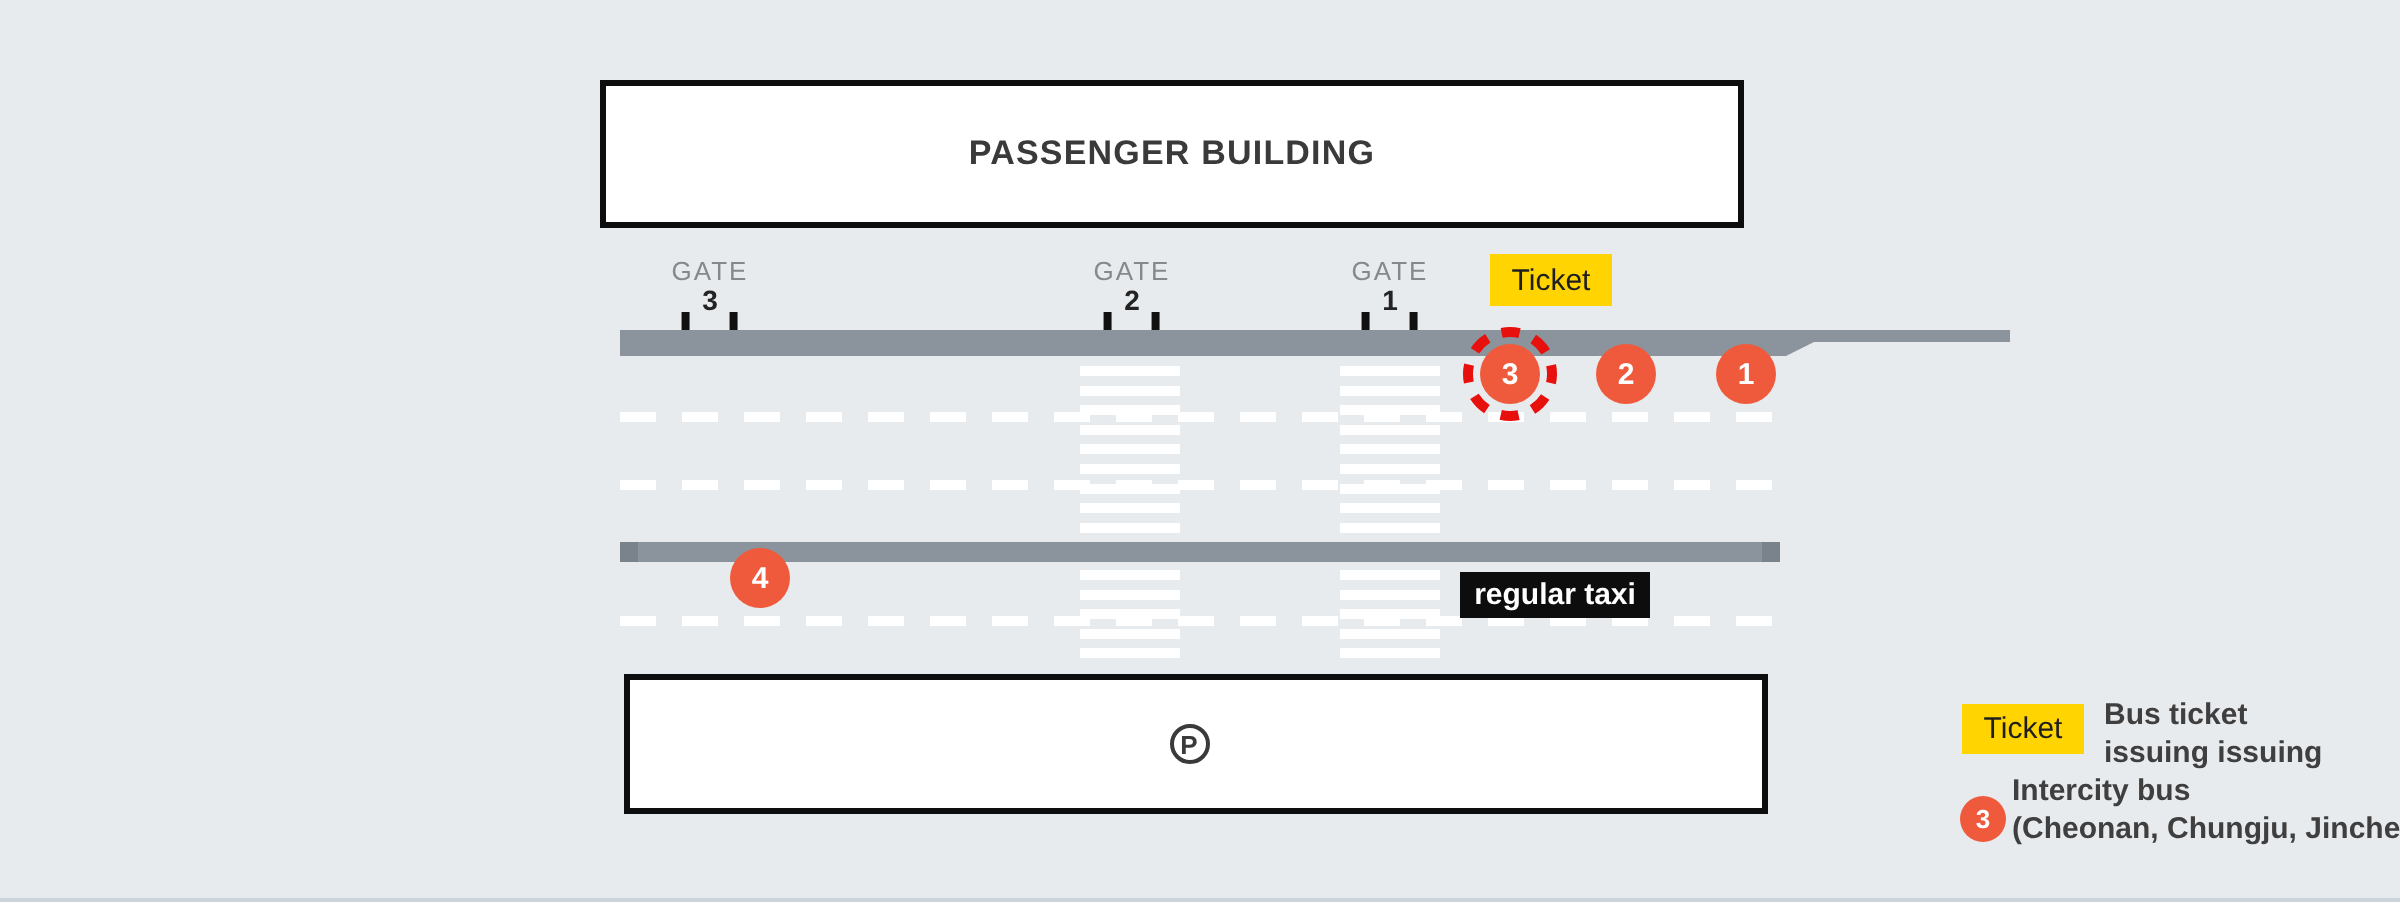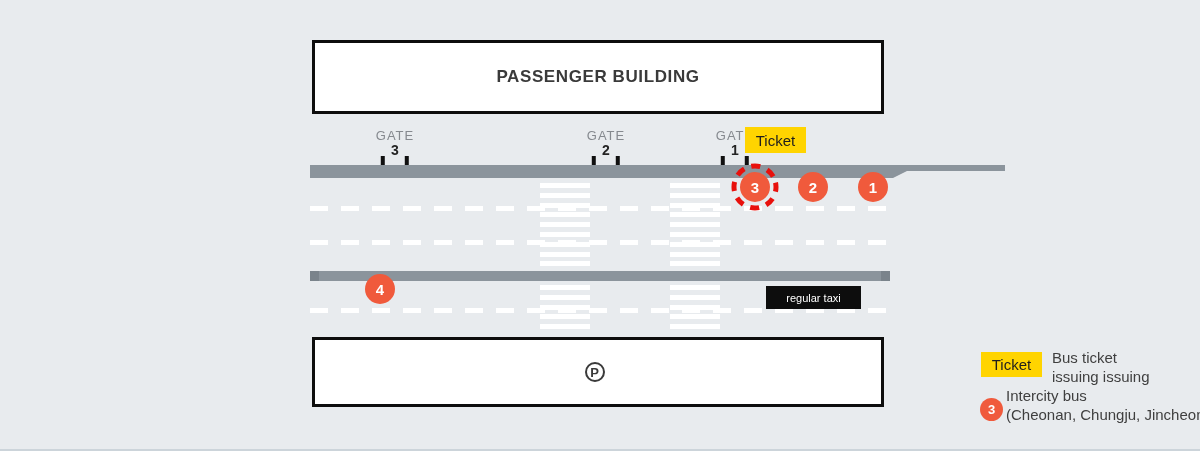--- a/index.html
+++ b/index.html
@@ -15,21 +15,21 @@
   }
   .bldg-title {
     font-size:17px; font-weight:700; color:#3a3a3a; letter-spacing:.6px;
   }
   .p-circle {
     display:inline-flex; align-items:center; justify-content:center;
     width:20px; height:20px; border:2px solid #3a3a3a; border-radius:50%;
     font-size:13px; font-weight:700; color:#3a3a3a; margin-right:7px;
   }
   
-  .gate { position:absolute; top:128px; transform:translateX(-50%); text-align:center;margin-left:40px; }
+  .gate { position:absolute; top:128px; transform:translateX(-50%); text-align:center; }
   .gate-label { font-size:13px; color:#85898e; letter-spacing:1px; line-height:15px; }
   .gate-num { font-size:14px; font-weight:700; color:#232323; line-height:14px; }
   .tick { position:absolute; top:28px; width:4px; height:16px; background:#101010; }
   .tick-l { left:calc(50% - 14px); }
   .tick-r { left:calc(50% + 10px); }
   
   .road { position:absolute; background:#8b949c; }
   .road-taper {
     position:absolute; left:893px; top:171px; width:0; height:0;
     border-top:7px solid #8b949c; border-right:14px solid transparent;
@@ -54,41 +54,41 @@
   }
   .ring { position:absolute; left:728px; top:160px; }
   
   .badge-yellow {
     position:absolute; background:#ffd400; color:#1e1e1e;
     font-size:15px; font-weight:400;
     display:flex; align-items:center; justify-content:center;
   }
   .badge-black {
     position:absolute; background:#0d0d0d; color:#ffffff;
-    font-size:11px; font-weight:400;
-    display:flex; align-items:center; justify-content:center;margin-left:36px;
+    font-size:15px; font-weight:700;
+    display:flex; align-items:center; justify-content:center;
   }
   
   .legend-text {
-    position:absolute; font-size:15px; font-weight:400; color:#3f3f3f; line-height:19px;
+    position:absolute; font-size:15px; font-weight:700; color:#3f3f3f; line-height:19px;
     white-space:nowrap;
   }
   .stop-sm {
     position:absolute; width:23px; height:23px; border-radius:50%;
     background:#f05a3c; color:#fff; font-size:13px; font-weight:700;
     display:flex; align-items:center; justify-content:center;
   }
   .bottom-line { position:absolute; left:0; top:449px; width:1200px; height:2px; background:#ccd4da; }
 </style>
 </head>
 <body>
 
 <div class="canvas">
 
-  <div class="bldg" style="left:312px; top:40px; width:572px; height:74px;align-items:center;">
+  <div class="bldg" style="left:300px; top:40px; width:572px; height:74px;align-items:center;">
     <div class="bldg-title">PASSENGER BUILDING</div>
   </div>
 
   <div class="gate" style="left:355px;">
     <div class="gate-label">GATE</div>
     <div class="gate-num">3</div>
     <span class="tick tick-l"></span>
     <span class="tick tick-r"></span>
   </div>
   <div class="gate" style="left:566px;">

